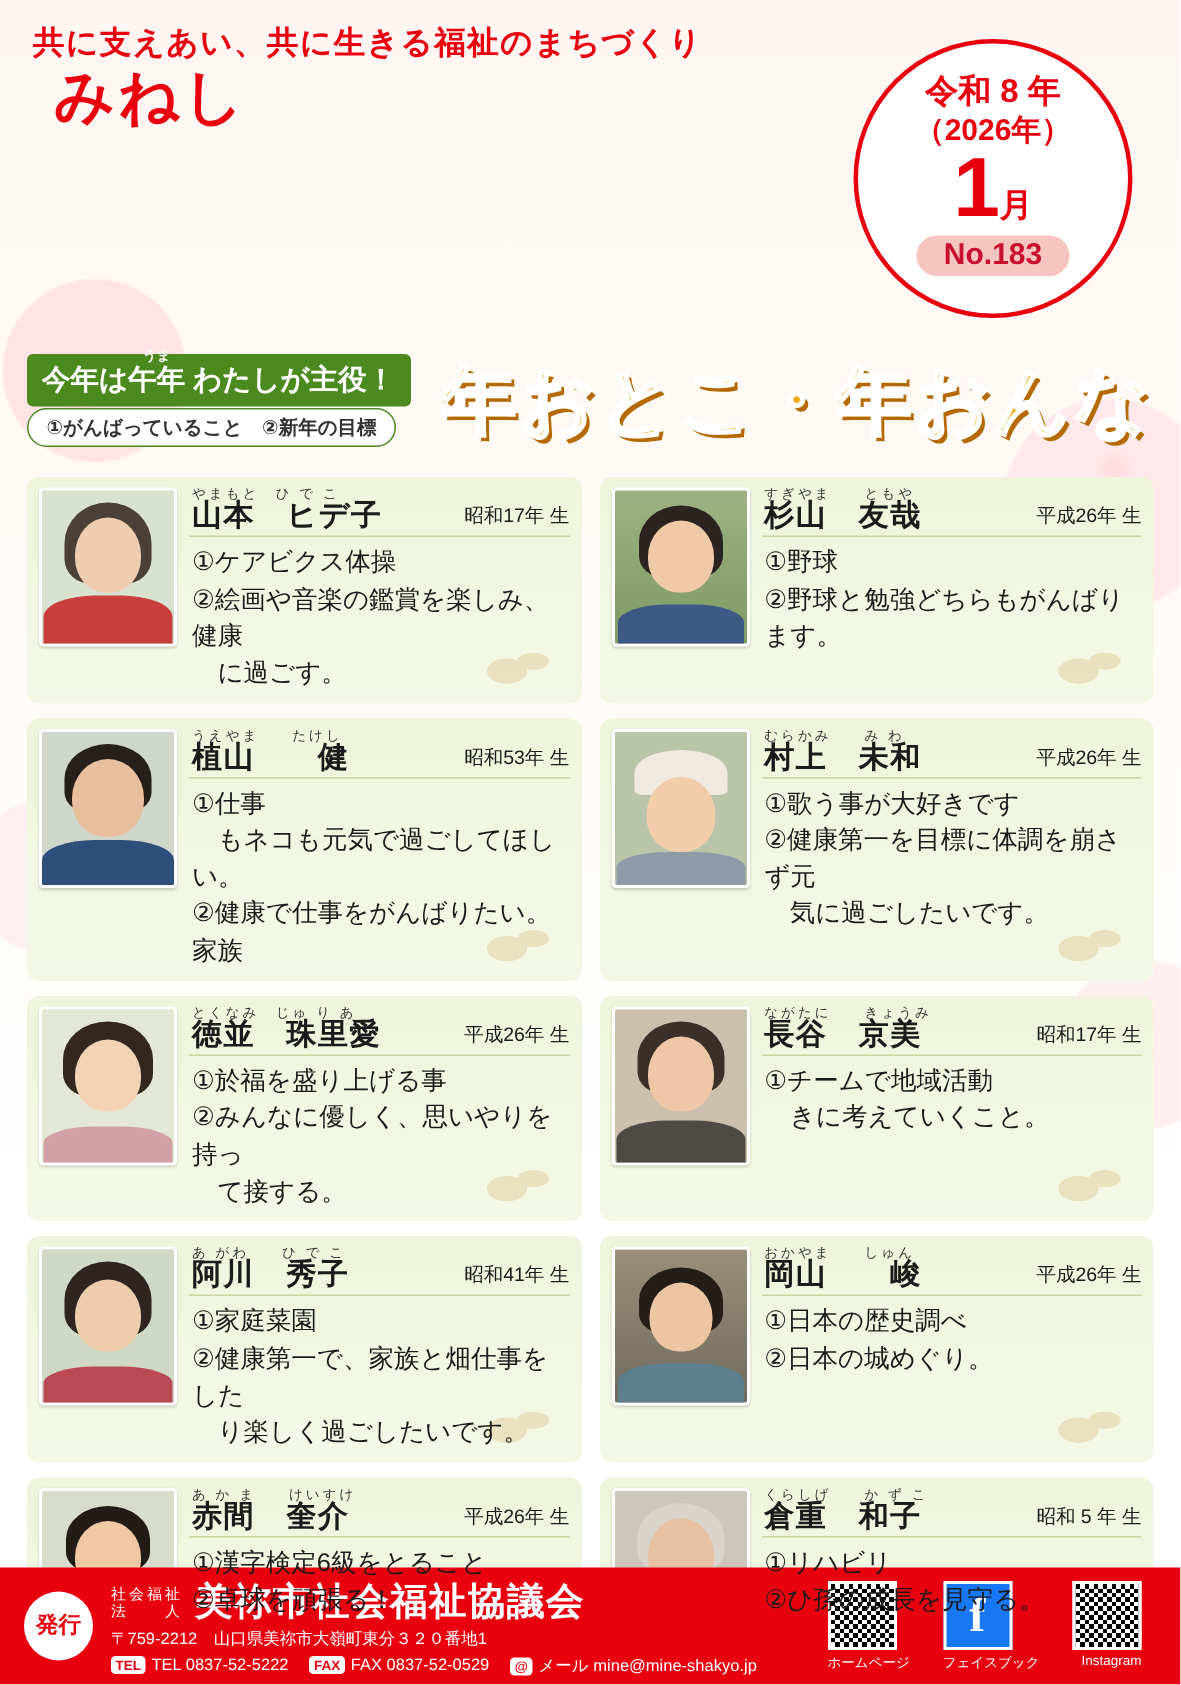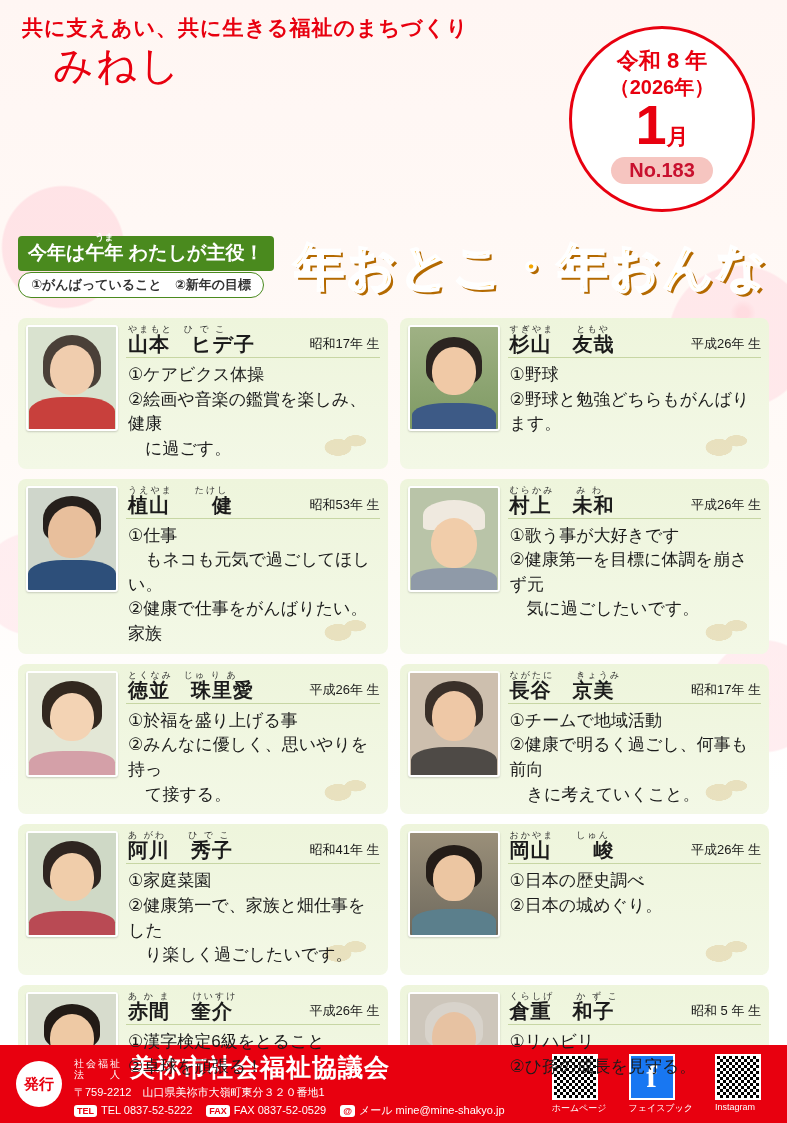--- a/index.html
+++ b/index.html
@@ -44,23 +44,23 @@
   .tagline {
     font-size: 21px;
     font-weight: bold;
     color: #e8000f;
     letter-spacing: 1px;
     margin-bottom: 2px;
     white-space: nowrap;
   }
   .mineshi {
     font-size: 40px;
-    font-weight: normal;
-    color: #e8000f;
-    margin-left: 31px;
+    font-weight: bold;
+    color: #e8000f;
+    margin-left: 14px;
     line-height: 1.05;
     letter-spacing: 2px;
   }
   .maintitle {
     font-size: 78px;
     font-weight: bold;
     color: #e8000f;
     margin-left: 28px;
     line-height: 1.0;
     letter-spacing: 3px;
@@ -317,21 +317,21 @@
     font-weight: bold;
     padding: 1px 3px;
     margin-right: 4px;
   }
   .qrs {
     margin-left: auto;
     display: flex;
     gap: 22px;
     padding-right: 10px;
   }
-  .qrbox { text-align: left; }
+  .qrbox { text-align: right; }
   .qr {
     width: 46px; height: 46px;
     background:
       repeating-linear-gradient(90deg, #000 0 3px, #fff 3px 6px),
       repeating-linear-gradient(0deg, #000 0 3px, #fff 3px 6px);
     background-blend-mode: difference;
     background-color: #fff;
     border: 2px solid #fff;
   }
   .qr.fb { background: #1877f2; position: relative; }
@@ -512,21 +512,20 @@
           <div class="nameblock">
             <div class="nm">
               <span class="ruby">ながたに　　きょうみ</span>
               <span>長谷　京美</span>
             </div>
           </div>
           <div class="birth">昭和17年 生</div>
         </div>
         <div class="answers">
           <div>①チームで地域活動</div>
-          <div>②健康で明るく過ごし、何事も前向</div>
           <div>　きに考えていくこと。</div>
         </div>
       </div>
     </div>
 
     <div class="card">
       <div class="photo">
         <div class="bg" style="background:#cfd9c6"></div>
         <div class="hair" style="width:58px;height:50px;top:8px;background:#2e2520"></div>
         <div class="face" style="width:44px;height:48px;top:20px;background:#f0cdaa"></div>

